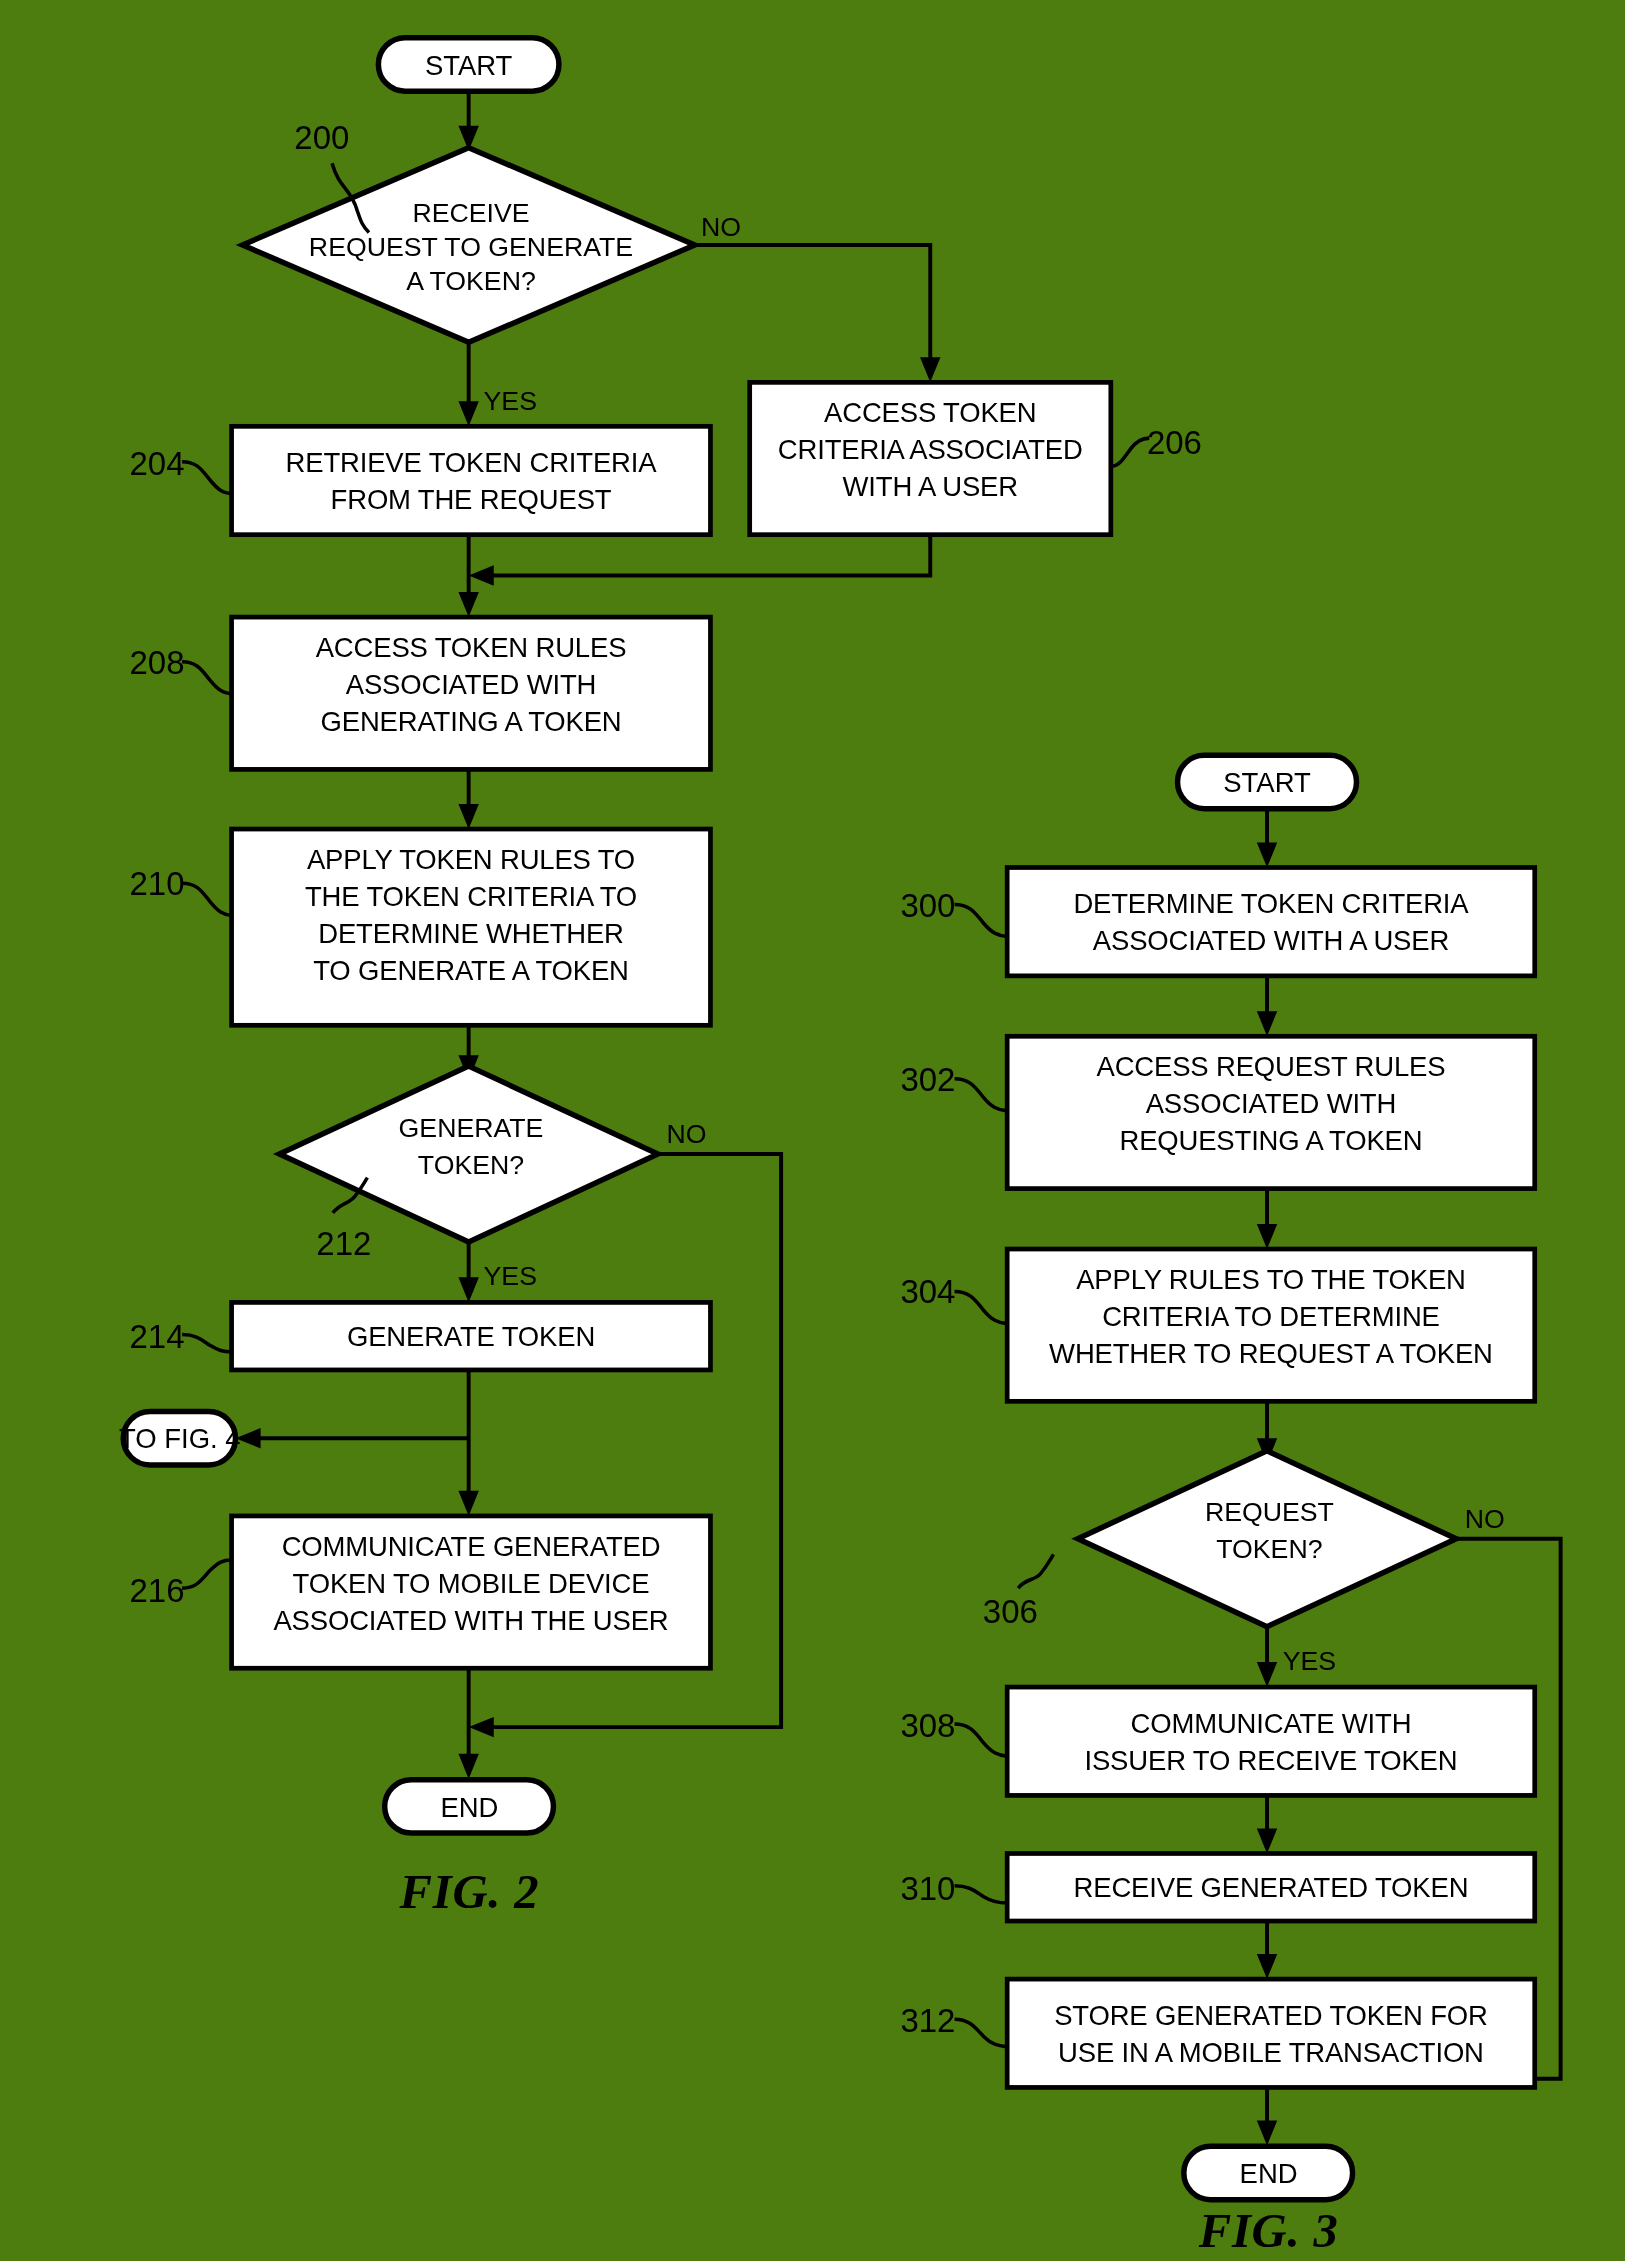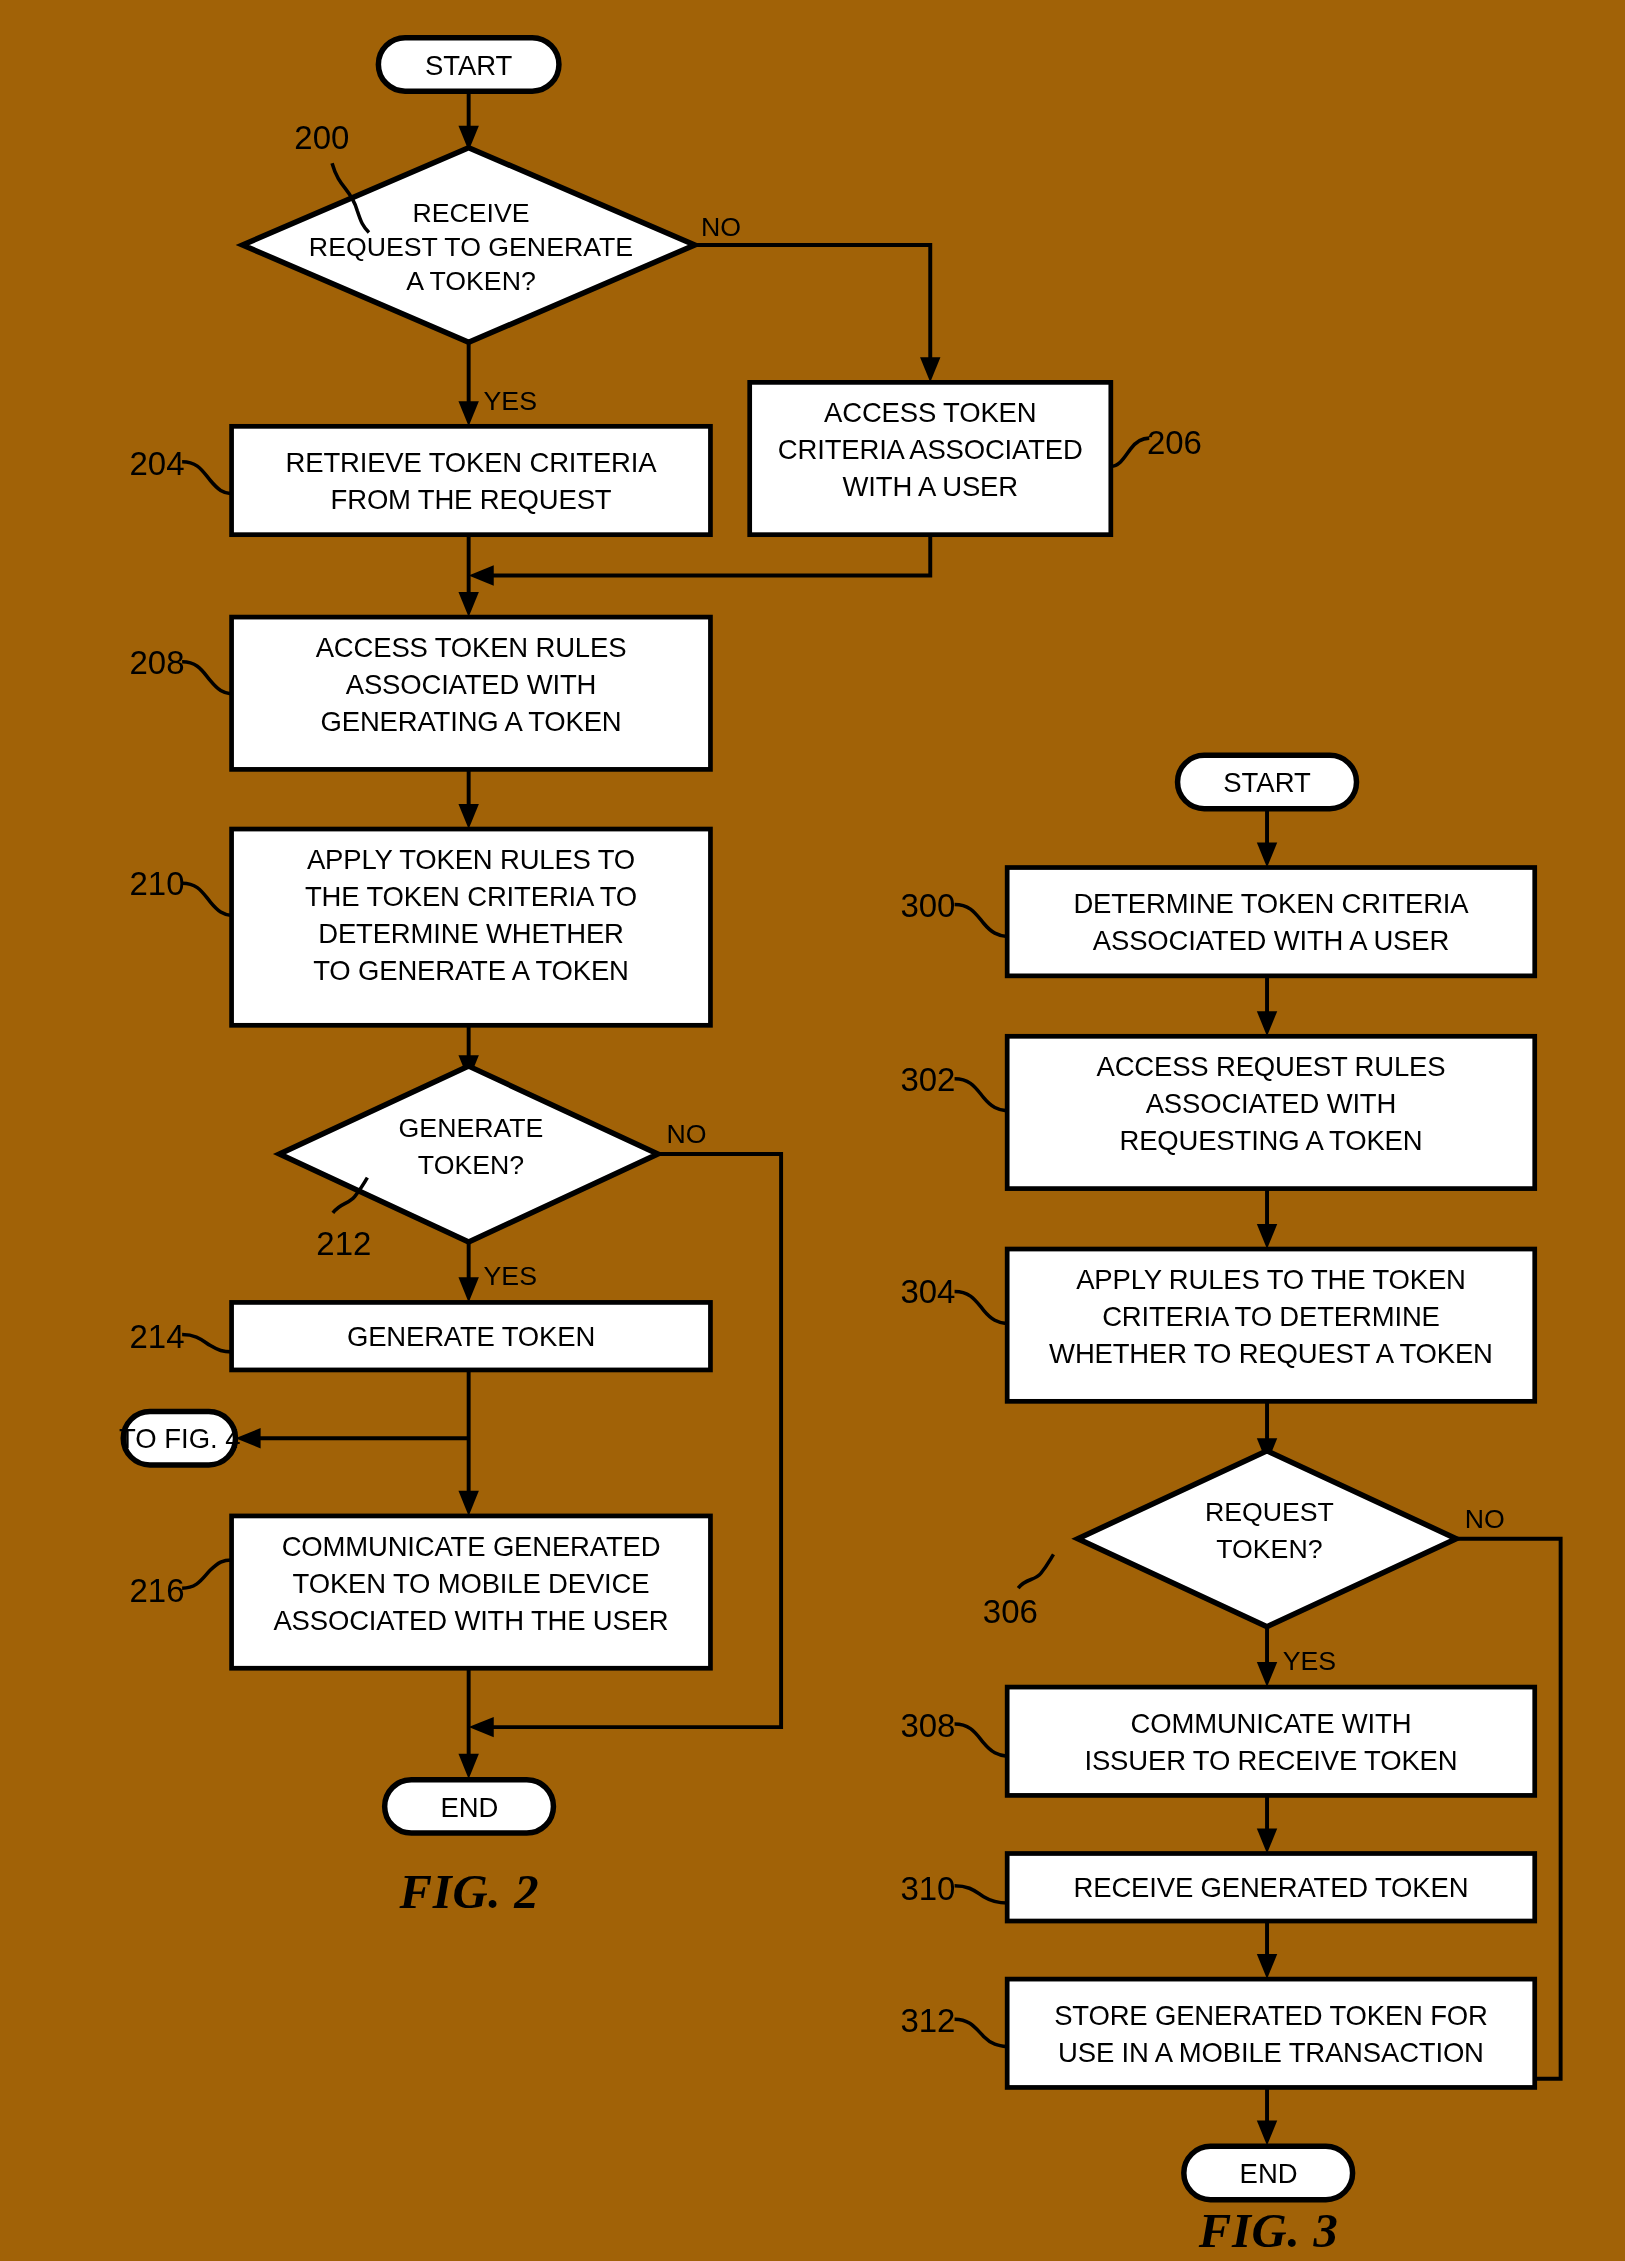--- a/index.html
+++ b/index.html
@@ -4,21 +4,21 @@
 <style>
   html, body {
     margin: 0;
     padding: 0;
     background: #ffffff;
   }
   #page {
     position: relative;
     width: 1625px;
     height: 2261px;
-    background: #a16207;
+    background: #4d7c0f;
     overflow: hidden;
     font-family: "Liberation Sans", sans-serif;
   }
   svg.flow {
     position: absolute;
     top: 0;
     left: 0;
     width: 1625px;
     height: 2261px;
   }

